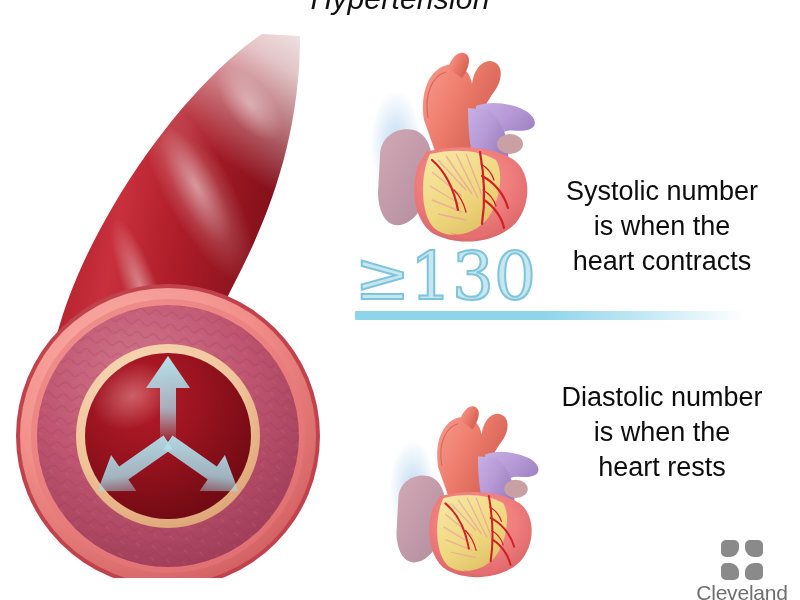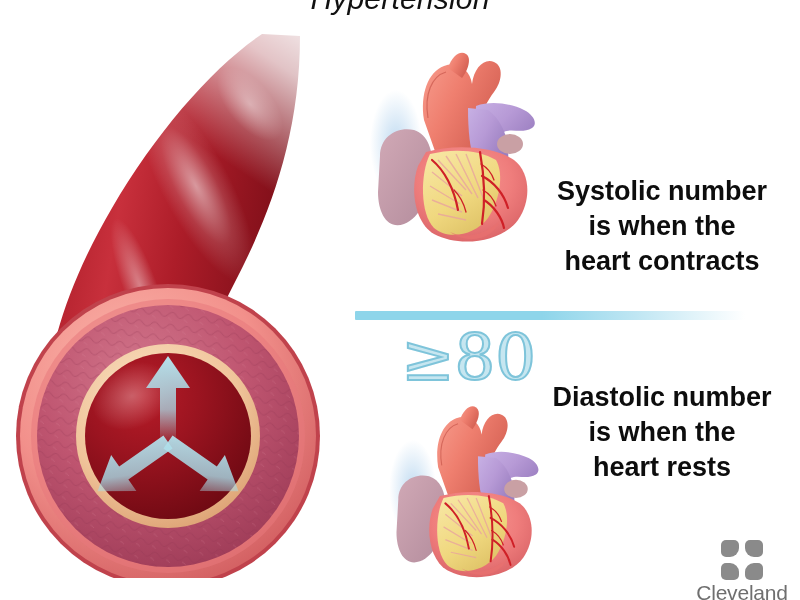--- a/index.html
+++ b/index.html
@@ -91,21 +91,21 @@
     width: 390px;
     height: 9px;
     background: linear-gradient(to right, #8ed5ea 0%, #8ed5ea 48%, #bfe6f3 72%, rgba(210,240,250,0) 100%);
     border-radius: 1px;
   }
 
   
   .caption {
     position: absolute;
     font-family: "Liberation Sans", sans-serif;
-    font-weight: 700;
+    font-weight: 400;
     font-size: 27px;
     line-height: 35px;
     color: #0d0d0d;
     text-align: center;
     white-space: pre-line;
   }
   .caption-systolic  { left: 528px; top: 174px; width: 268px; }
   .caption-diastolic { left: 528px; top: 348px; width: 268px; margin-top: 32px; }
 
   
@@ -432,22 +432,22 @@
       <g fill="none" stroke="#cf2027" stroke-width="1.3" stroke-linecap="round">
         <path d="M119 116 C 126 120, 130 126, 132 132"></path>
         <path d="M121 142 C 128 146, 132 152, 134 158"></path>
         <path d="M92 142 C 98 148, 102 156, 104 164"></path>
       </g>
 
       <path d="M88 184 C 104 192, 126 186, 138 172 C 132 190, 108 198, 88 184 Z" fill="#e8706f" opacity="0.7"></path>
     </svg>
   </div>
 
+  <div class="num num-systolic">≥130</div>
   <div class="divider"></div>
-  <div class="num num-diastolic">≥80</div>
 
   <div class="caption caption-systolic">Systolic number
 is when the
 heart contracts</div>
   <div class="caption caption-diastolic">Diastolic number
 is when the
 heart rests</div>
 
   <div class="logo">
     <div class="logo-mark">

